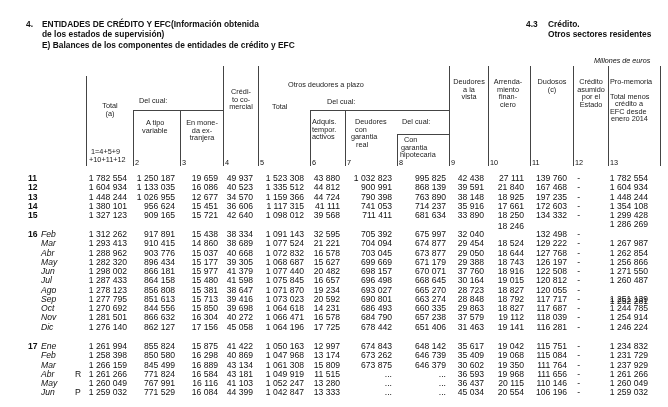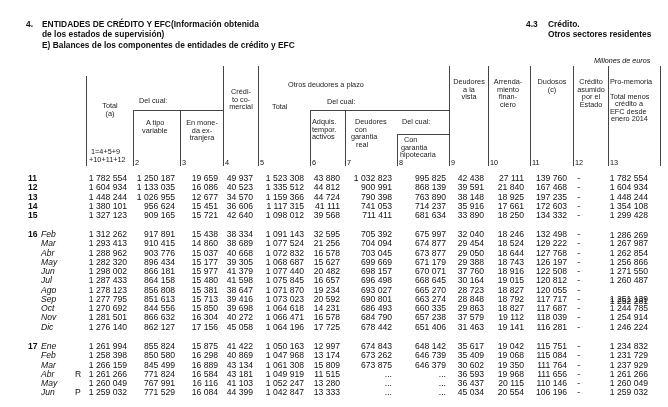--- a/index.html
+++ b/index.html
@@ -220,33 +220,33 @@
       <div class="lbl mo" style="left: 41px; top: 230px;">Feb</div>
       <div class="num" style="right: 541px; top: 230px;">1 312 262</div>
       <div class="num" style="right: 493px; top: 230px;">917 891</div>
       <div class="num" style="right: 450px; top: 230px;">15 438</div>
       <div class="num" style="right: 415px; top: 230px;">38 334</div>
       <div class="num" style="right: 364px; top: 230px;">1 091 143</div>
       <div class="num" style="right: 328px; top: 230px;">32 595</div>
       <div class="num" style="right: 276px; top: 230px;">705 392</div>
       <div class="num" style="right: 222px; top: 230px;">675 997</div>
       <div class="num" style="right: 184px; top: 230px;">32 040</div>
-      <div class="num" style="right: 144px; top: 230px;">18 246</div>
+      <div class="num" style="right: 144px; top: 222px;">18 246</div>
       <div class="num" style="right: 101px; top: 230px;">132 498</div>
       <div class="num" style="right: 88px; top: 230px;">-</div>
-      <div class="num" style="right: 20px; top: 231px;">1 286 269</div>
+      <div class="num" style="right: 20px; top: 220px;">1 286 269</div>
     </div>
     <div>
       <div class="lbl mo" style="left: 41px; top: 239.25px;">Mar</div>
       <div class="num" style="right: 541px; top: 239.25px;">1 293 413</div>
       <div class="num" style="right: 493px; top: 239.25px;">910 415</div>
       <div class="num" style="right: 450px; top: 239.25px;">14 860</div>
       <div class="num" style="right: 415px; top: 239.25px;">38 689</div>
       <div class="num" style="right: 364px; top: 239.25px;">1 077 524</div>
-      <div class="num" style="right: 328px; top: 239.25px;">21 256</div>
+      <div class="num" style="right: 328px; top: 239.25px;">21 221</div>
       <div class="num" style="right: 276px; top: 239.25px;">704 094</div>
       <div class="num" style="right: 222px; top: 239.25px;">674 877</div>
       <div class="num" style="right: 184px; top: 239.25px;">29 454</div>
       <div class="num" style="right: 144px; top: 239.25px;">18 524</div>
       <div class="num" style="right: 101px; top: 239.25px;">129 222</div>
       <div class="num" style="right: 88px; top: 239.25px;">-</div>
       <div class="num" style="right: 20px; top: 239.25px;">1 267 987</div>
     </div>
     <div>
       <div class="lbl mo" style="left: 41px; top: 248.5px;">Abr</div>

